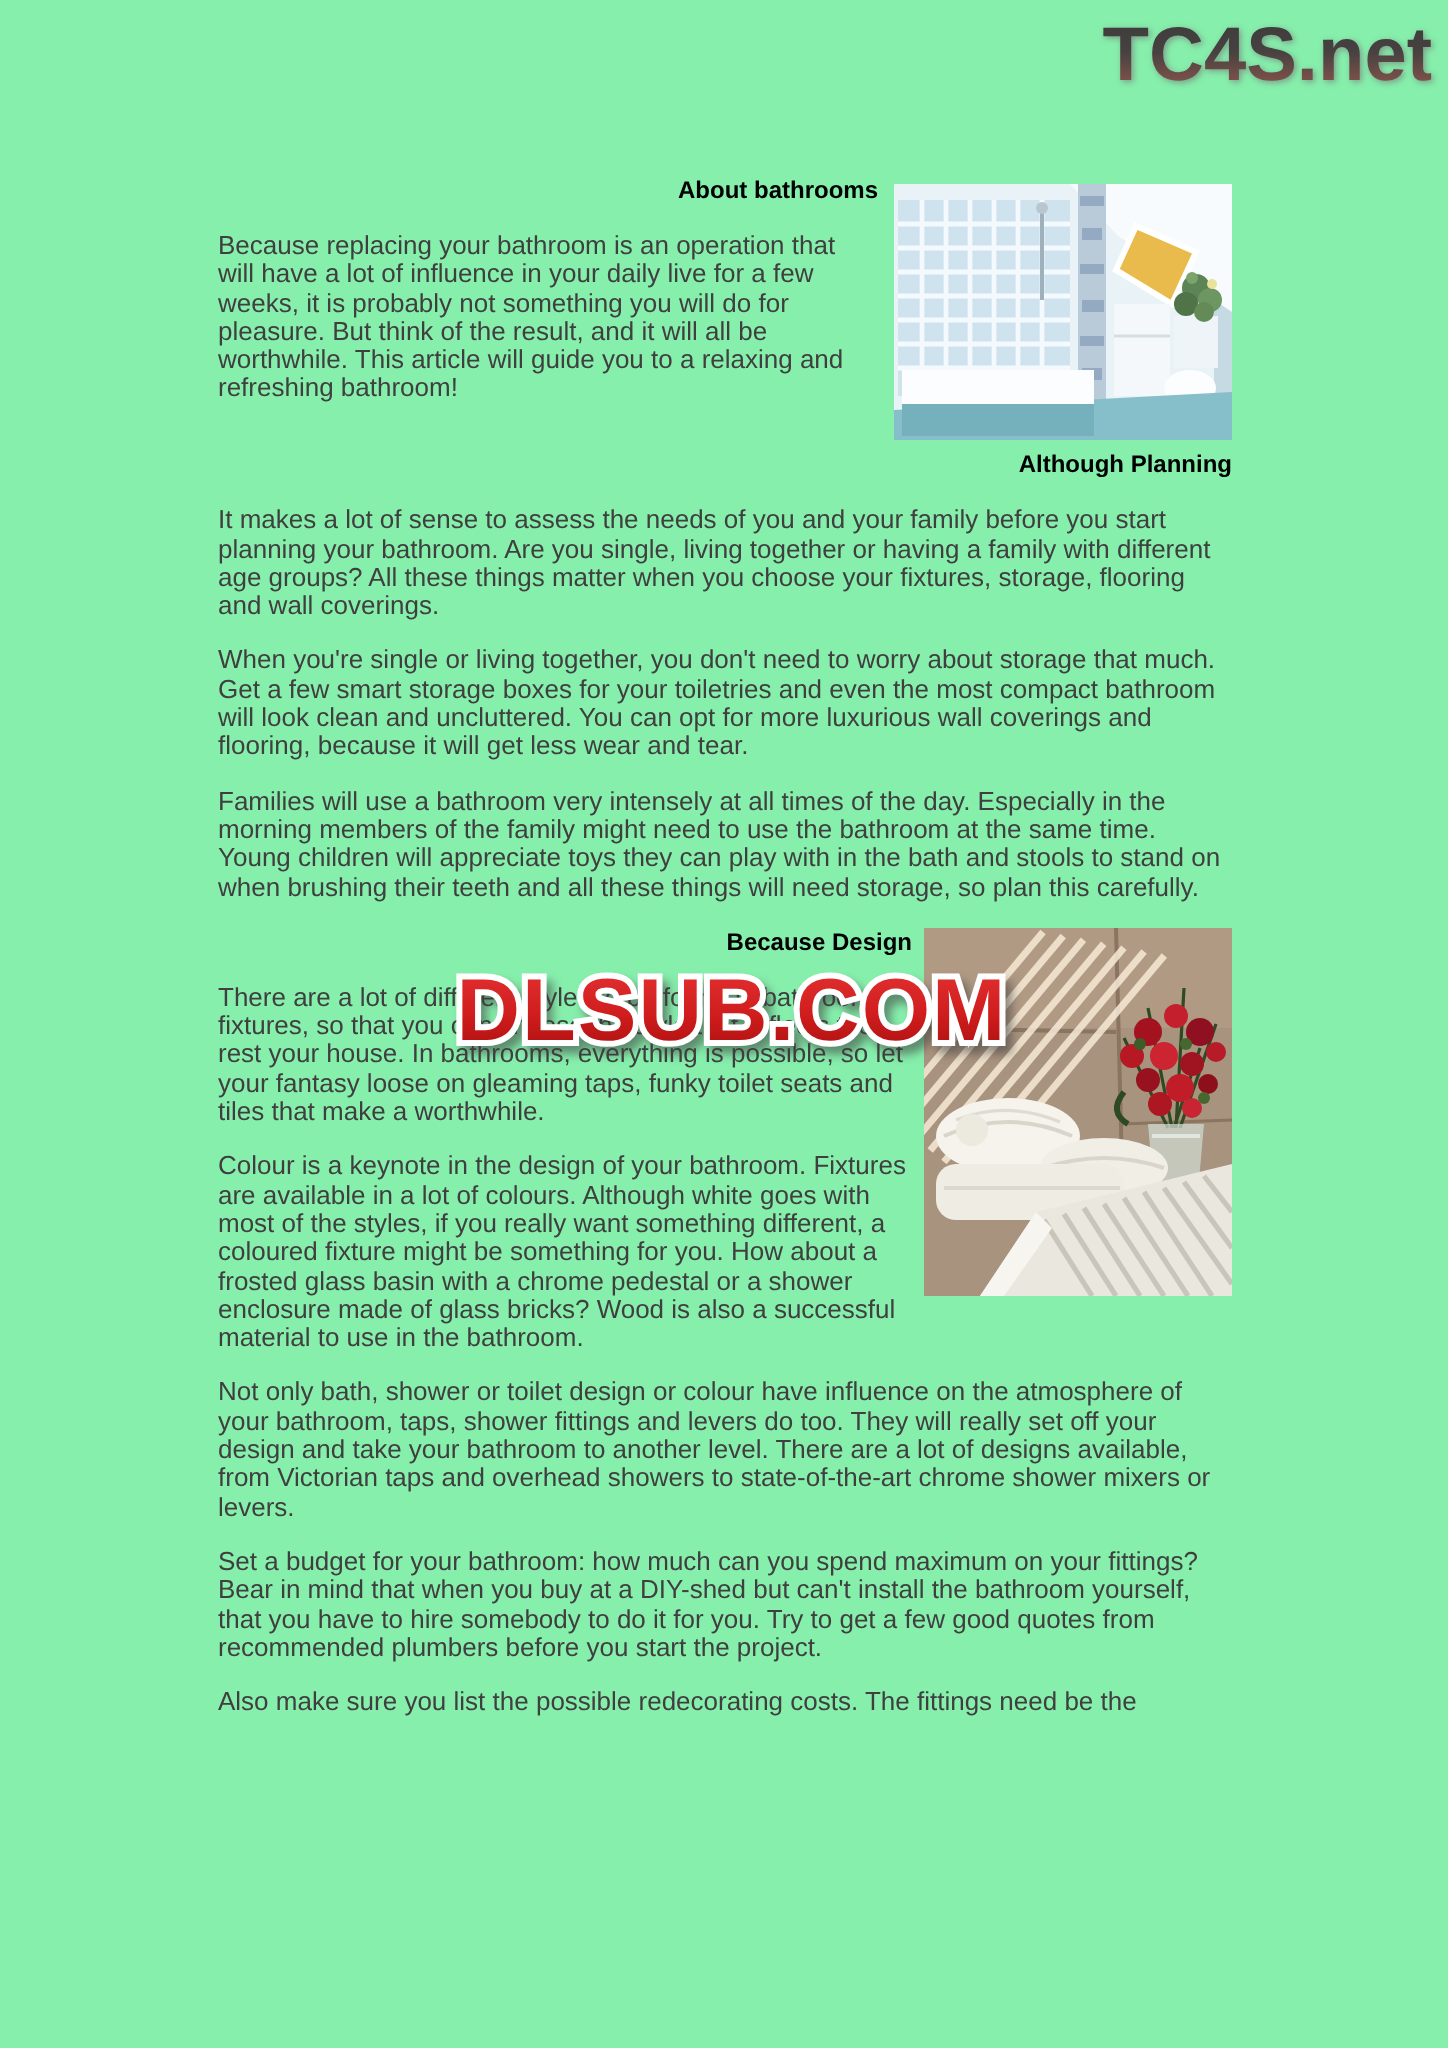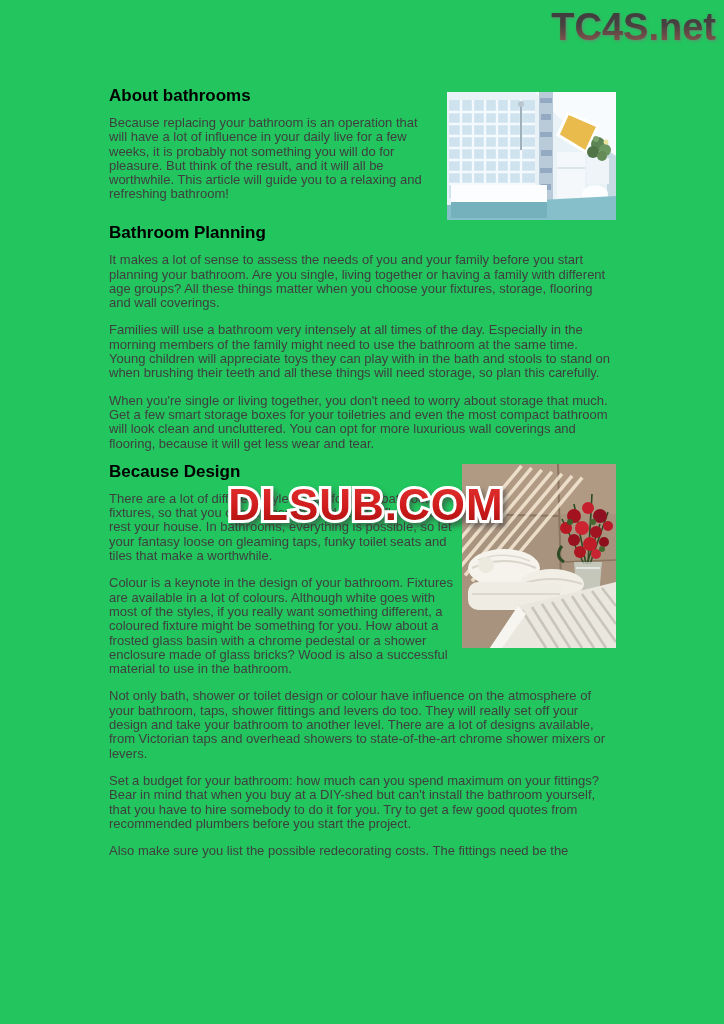--- a/index.html
+++ b/index.html
@@ -1,36 +1,37 @@
 <!DOCTYPE html>
 <html><head>
 <meta charset="utf-8">
 <style>
   html,body{margin:0;padding:0;}
   .page{
     position:relative;
     width:724px;height:1024px;
-    background:#22c55e;
+    background:#86efac;
     font-family:"Liberation Sans",sans-serif;
     overflow:hidden;
   }
   
   .tc4s{position:absolute;top:2px;right:4px;}
   
   .traders{position:absolute;top:972px;left:420px;}
   
   .dlsub{position:absolute;top:476px;left:206px;z-index:5;}
 
   .content{
     position:absolute;top:88px;left:109px;width:507px;
     color:#3f3f3f;font-size:13px;line-height:14.3px;
   }
   .content h3{
-    color:#000;font-size:17px;line-height:15px;font-weight:bold;
+    color:#000;font-size:12px;line-height:15px;font-weight:bold;
     margin:2px 0 13px 0;
+    text-align:right;
   }
   .content h3.first{margin-top:0;}
   .content h3.clear{clear:both;}
   .content p{margin:0 0 13px 0;}
 
   .photo{float:right;}
   .photo.bath{margin:4px 0 2px 8px;}
   .photo.towel{margin:0 0 8px 6px;}
 
   svg text{font-family:"Liberation Sans",sans-serif;}
@@ -102,24 +103,24 @@
         </g>
         <polygon points="0,113 169,104 169,128 0,128" fill="#86bfca"></polygon>
         <polygon points="4,93 100,93 100,112 4,112" fill="#fbfdfe"></polygon>
         <polygon points="4,110 100,110 100,126 4,126" fill="#74b1bd"></polygon>
       </svg>
     </span>
 
     <h3 class="first">About bathrooms</h3>
     <p>Because replacing your bathroom is an operation that will have a lot of influence in your daily live for a few weeks, it is probably not something you will do for pleasure. But think of the result, and it will all be worthwhile. This article will guide you to a relaxing and refreshing bathroom!</p>
 
-    <h3 class="clear">Bathroom Planning</h3>
+    <h3 class="clear">Although Planning</h3>
     <p>It makes a lot of sense to assess the needs of you and your family before you start planning your bathroom. Are you single, living together or having a family with different age groups? All these things matter when you choose your fixtures, storage, flooring and wall coverings.</p>
+    <p>When you're single or living together, you don't need to worry about storage that much. Get a few smart storage boxes for your toiletries and even the most compact bathroom will look clean and uncluttered. You can opt for more luxurious wall coverings and flooring, because it will get less wear and tear.</p>
     <p>Families will use a bathroom very intensely at all times of the day. Especially in the morning members of the family might need to use the bathroom at the same time. Young children will appreciate toys they can play with in the bath and stools to stand on when brushing their teeth and all these things will need storage, so plan this carefully.</p>
-    <p>When you're single or living together, you don't need to worry about storage that much. Get a few smart storage boxes for your toiletries and even the most compact bathroom will look clean and uncluttered. You can opt for more luxurious wall coverings and flooring, because it will get less wear and tear.</p>
 
     <span class="photo towel">
       <svg width="154" height="184" viewBox="0 0 154 184">
         <rect width="154" height="184" fill="#a8937e"></rect>
         <rect x="0" y="0" width="154" height="50" fill="#b09a84"></rect>
         <line x1="96" y1="0" x2="99" y2="120" stroke="#8a7560" stroke-width="2"></line>
         <line x1="0" y1="50" x2="96" y2="52" stroke="#8a7560" stroke-width="2"></line>
         <line x1="99" y1="98" x2="154" y2="96" stroke="#8a7560" stroke-width="1.5"></line>
         <g transform="rotate(-50 55 70)" opacity="0.85">
           <rect x="-10" y="28" width="120" height="3.5" fill="#f7ead6"></rect>

